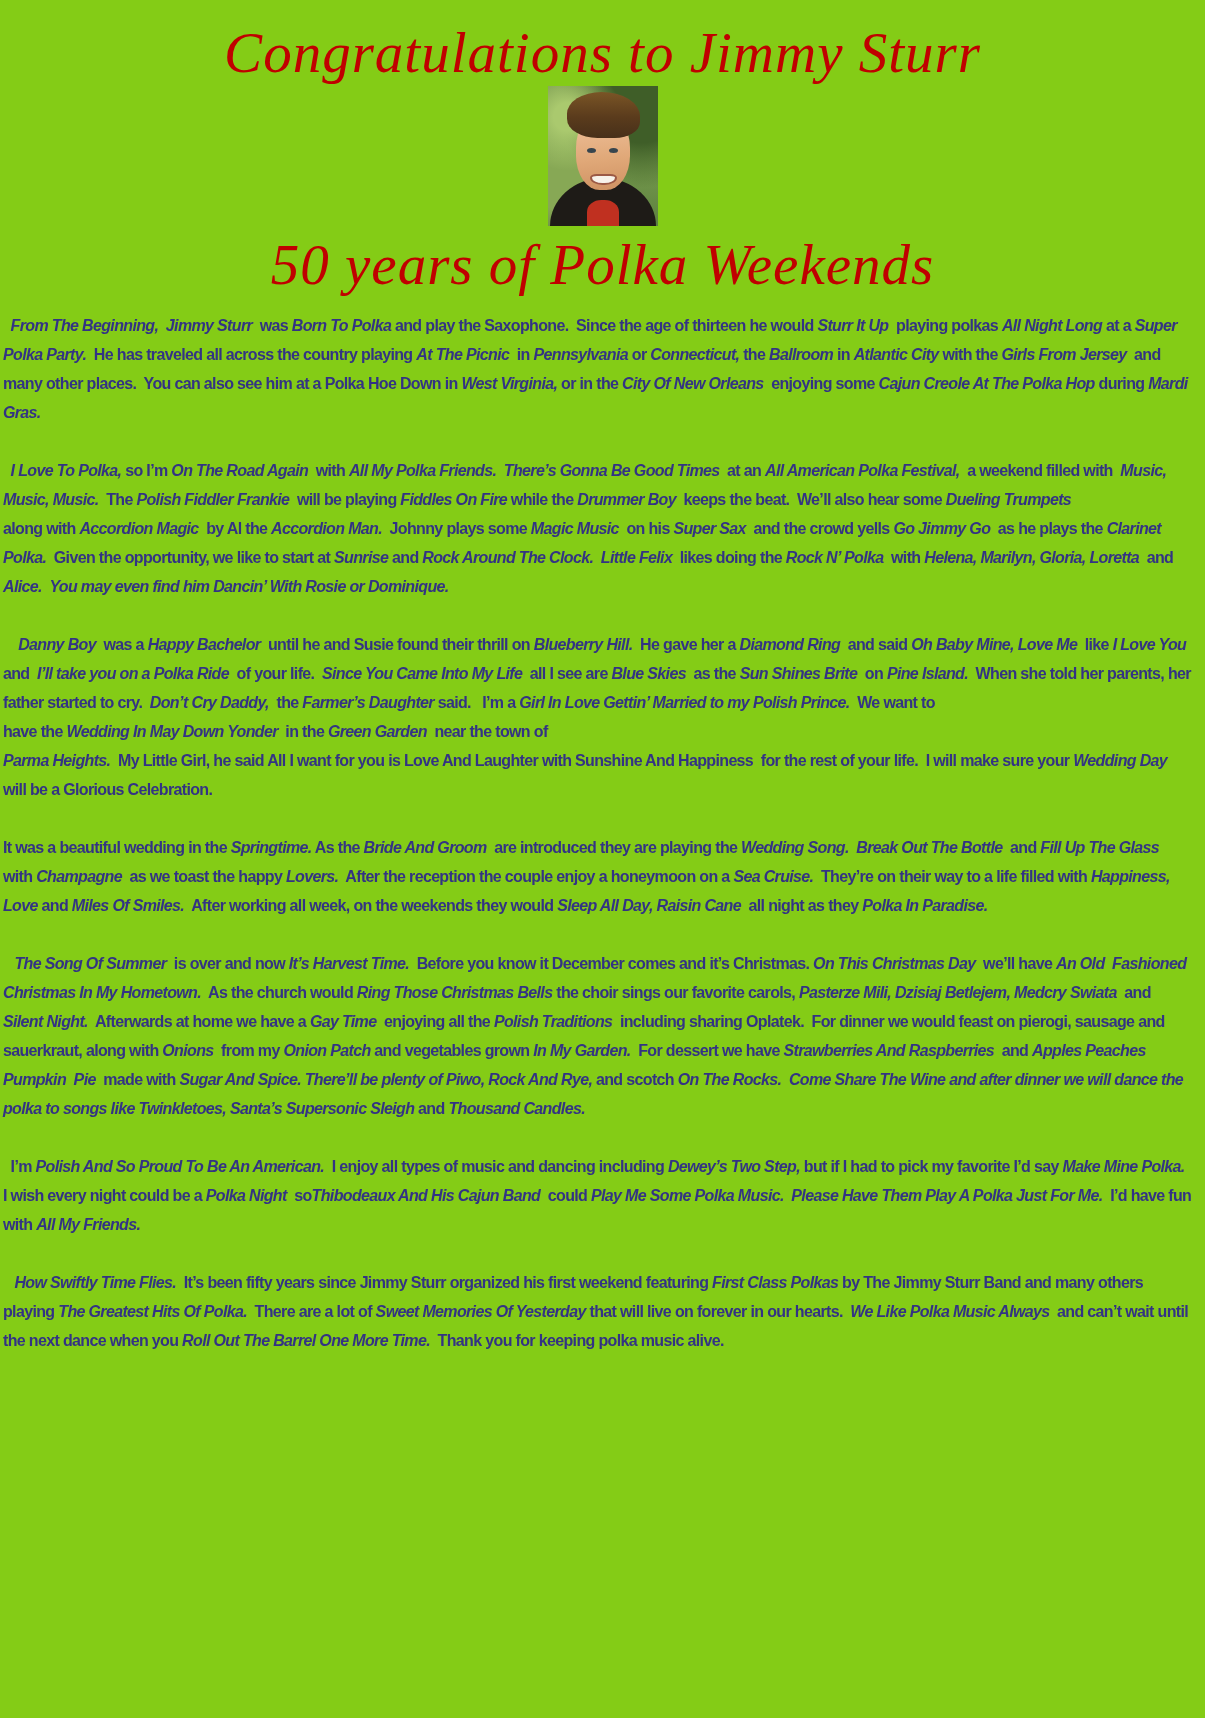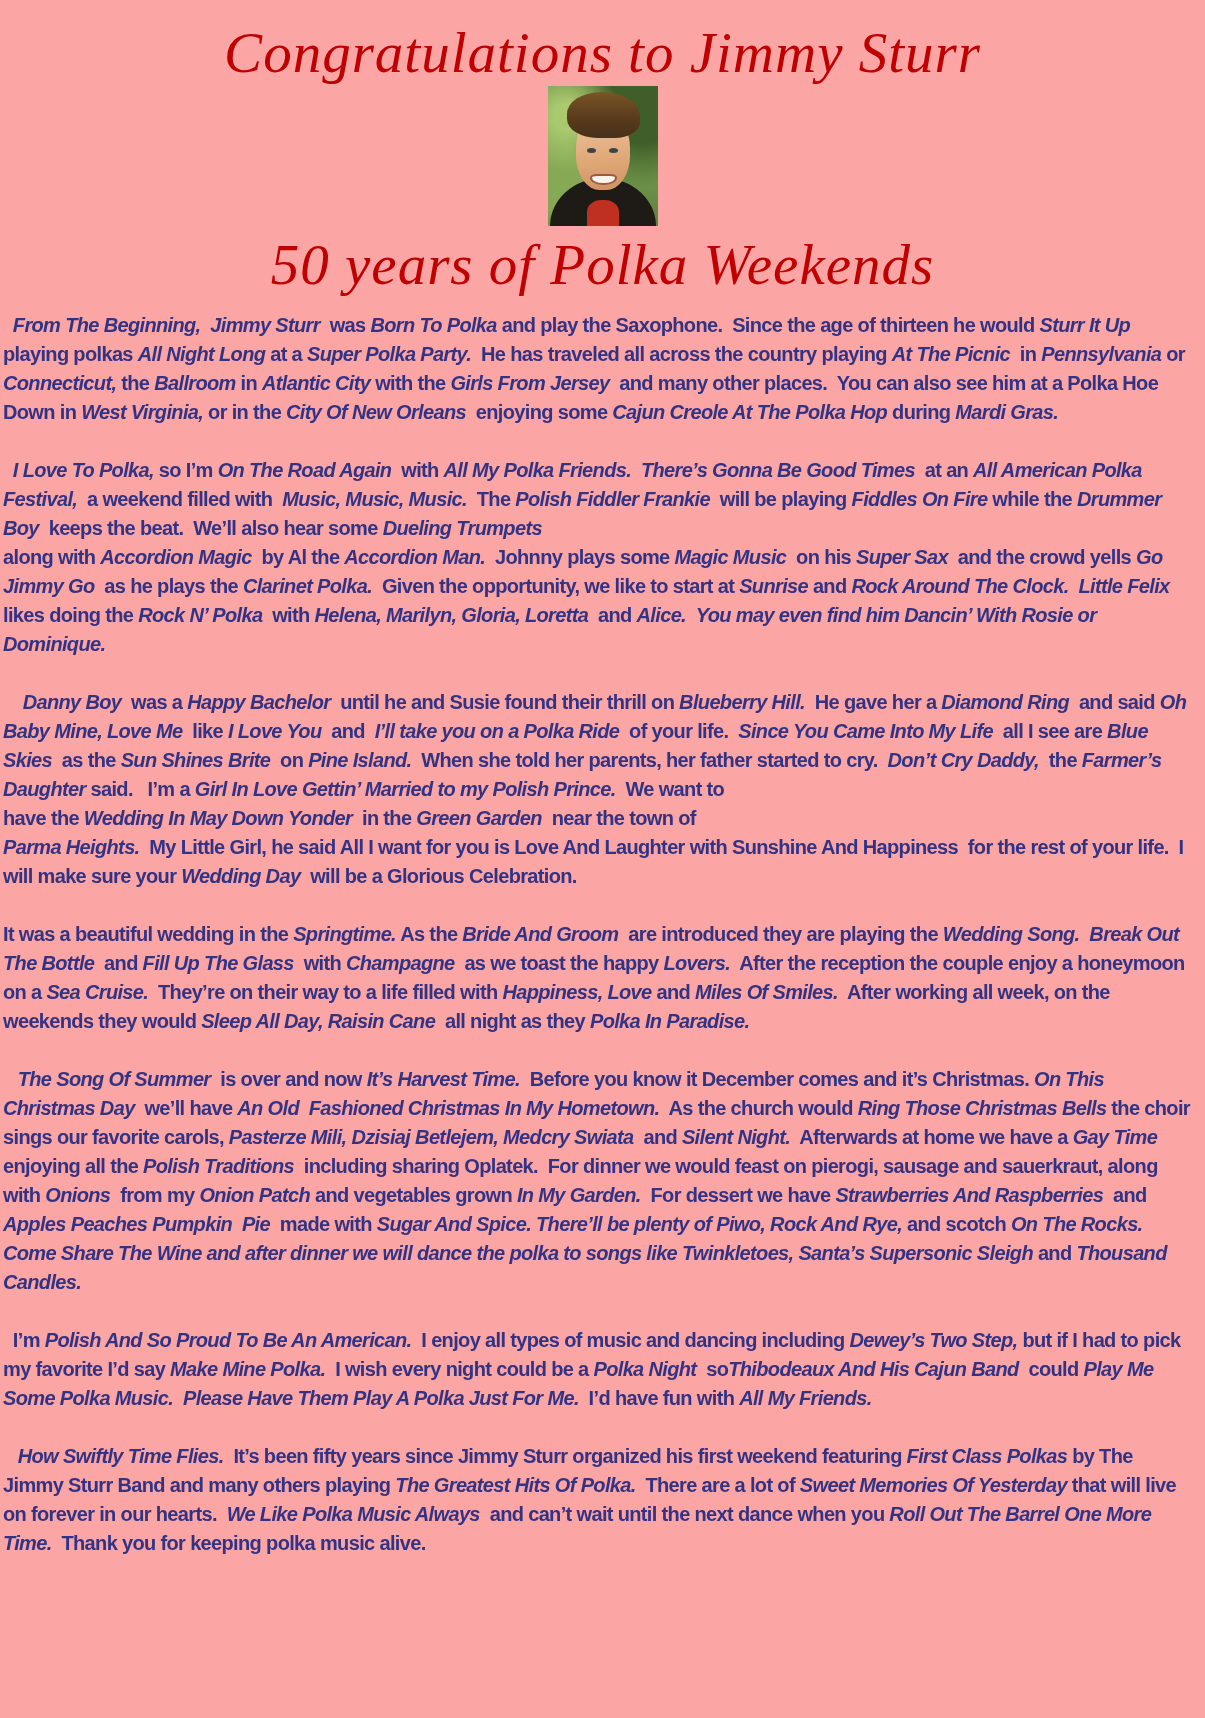--- a/index.html
+++ b/index.html
@@ -4,21 +4,21 @@
 <style>
   :root{
     --title-red:#c00000;
     --note-blue:#1717d1;
     --body-navy:#333384;
   }
   html,body{margin:0;padding:0;background:#ffffff;}
   .page{
     position:relative;
     width:1205px;height:1718px;
-    margin:0;background:#fca5a5;overflow:hidden;
+    margin:0;background:#84cc16;overflow:hidden;
     font-family:"Liberation Sans",sans-serif;
   }
   .title,.subtitle{
     margin:0;text-align:center;
     font-family:"Liberation Serif",serif;
     font-style:italic;font-weight:500;
     color:var(--title-red,#c00000);
     letter-spacing:1px;
     line-height:1.15;
   }
@@ -45,21 +45,21 @@
   .note{
     margin:26px 6px 0;text-align:center;
     color:var(--note-blue,#1717d1);
     font-weight:bold;font-size:21.5px;letter-spacing:-0.2px;
     white-space:pre-wrap;
   }
   
   .body-text{
     margin:0;padding:0 12px 0 3px;
     color:var(--body-navy,#333384);
-    font-weight:bold;font-size:20px;letter-spacing:-0.65px;
+    font-weight:bold;font-size:16px;letter-spacing:-0.65px;
     line-height:29px;
     white-space:pre-wrap;
   }
   .para{margin:29px 0 0;}
   .para:first-child{margin-top:14px;}
   .it{font-style:italic;}
   
   .signature{
     margin:-8px 0 0 782px;width:225px;text-align:center;
     font-family:"Liberation Serif",serif;font-style:italic;

